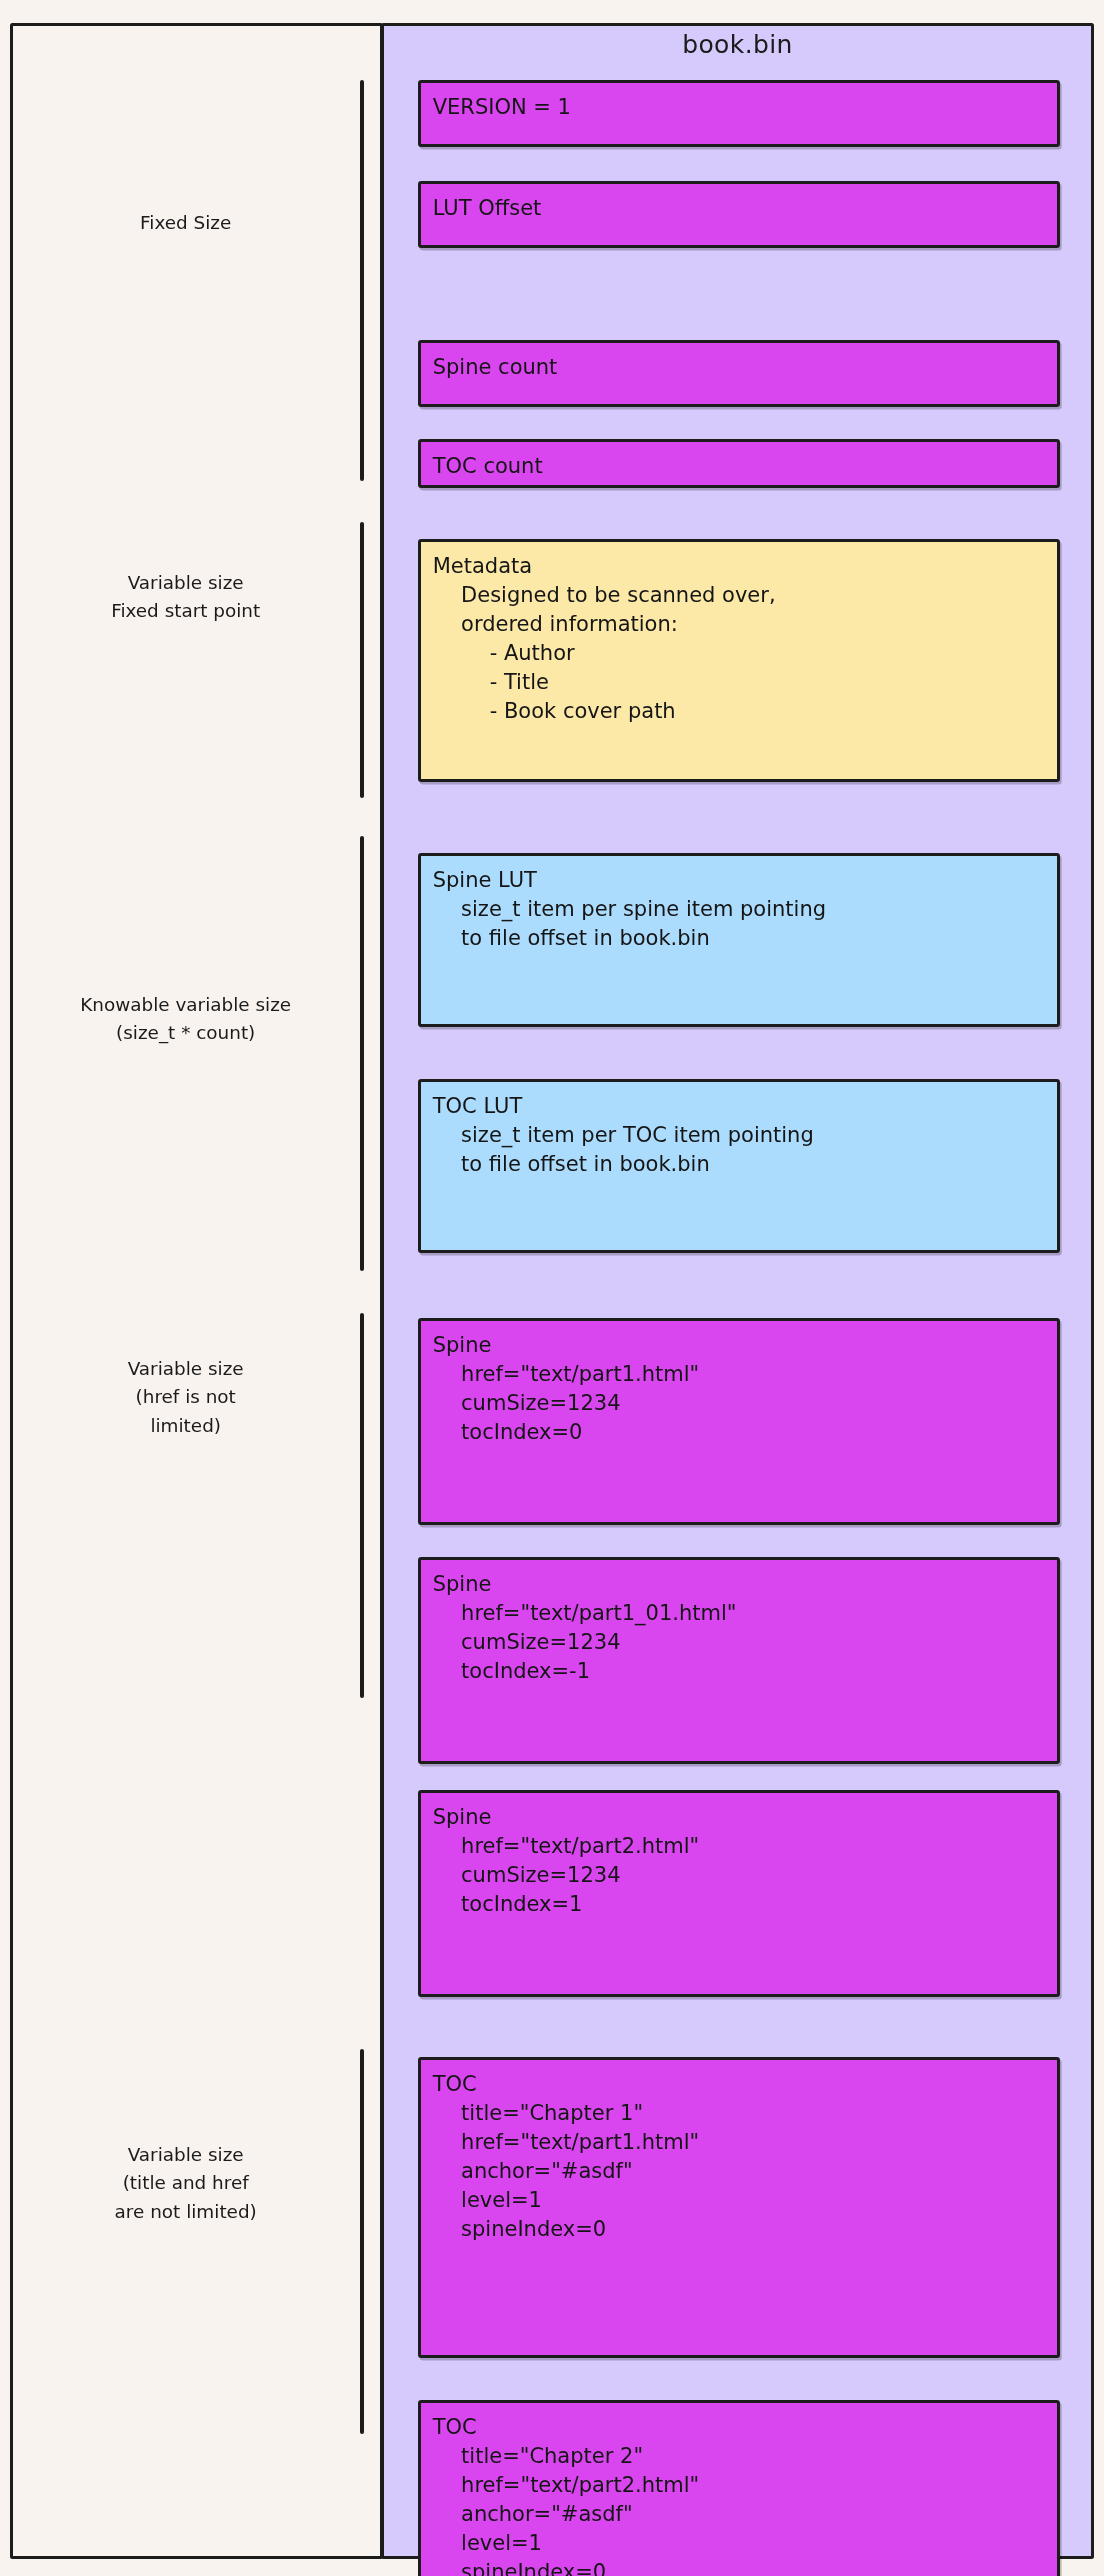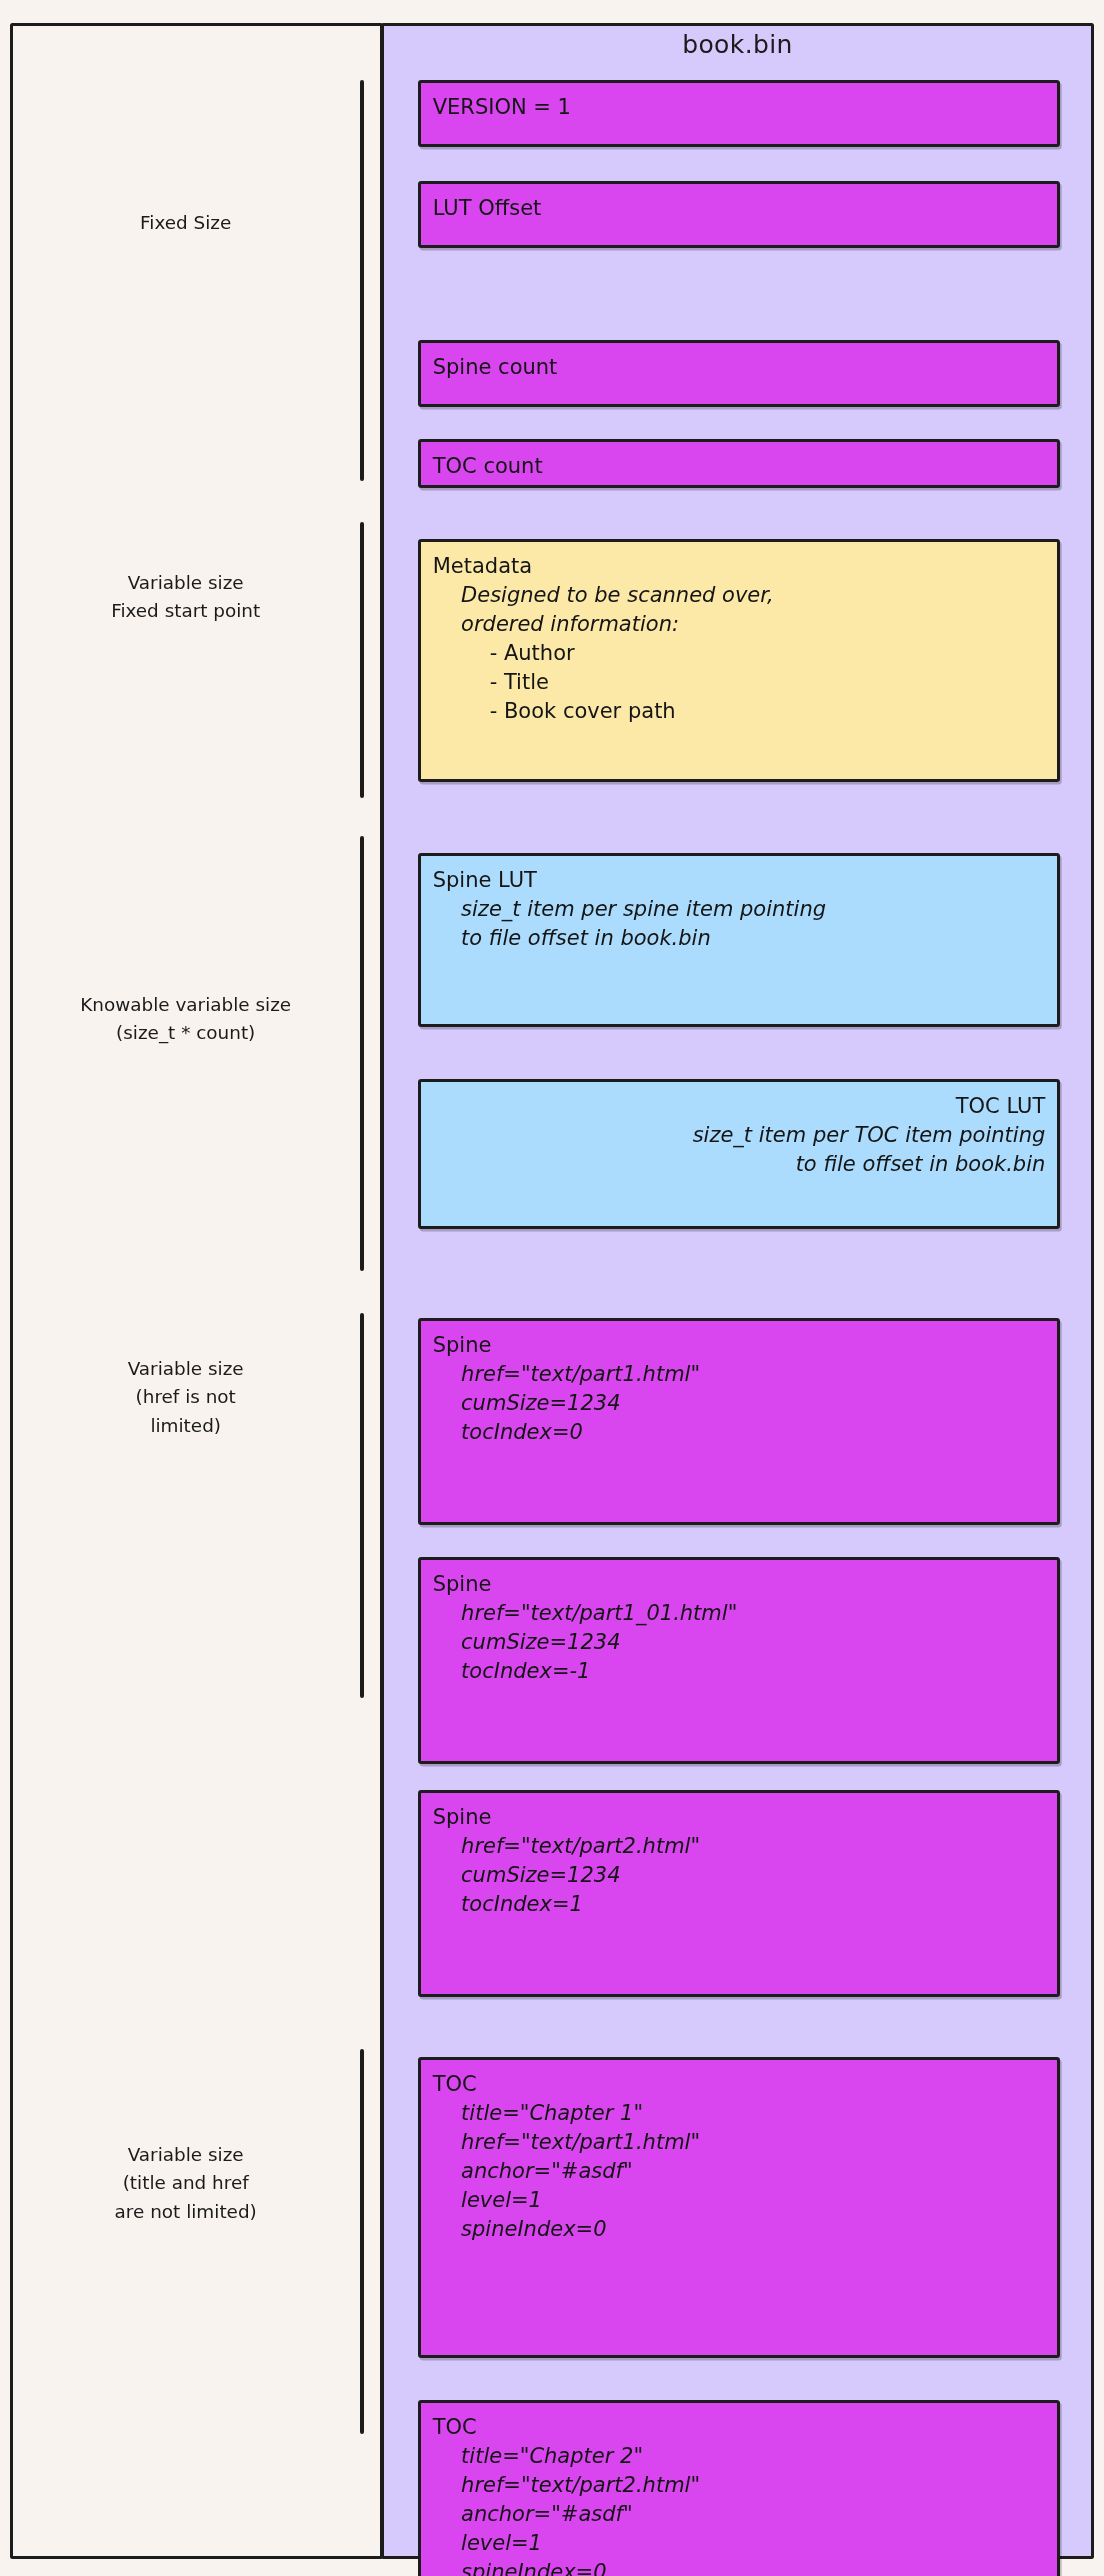--- a/index.html
+++ b/index.html
@@ -86,21 +86,21 @@
     line-height: 29px;
     color: #151515;
     white-space: pre;
     box-shadow: 1.7px 2.5px 0 rgba(0,0,0,0.22);
   }
   .green  { background: #d946ef; }
   .yellow { background: #fce9a8; }
   .blue   { background: #acdcfd; }
 
   .box .hdr { display: block; }
-  .box .ind1 { display: block; padding-left: 28.4px; font-style: italic; }
+  .box .ind1 { display: block; padding-left: 28.4px; }
   .box .ind2 { display: block; padding-left: 57px; }
 </style>
 </head>
 <body>
 
 <div id="canvas">
 
   <div class="frame-left"></div>
   <div class="frame-right"></div>
 
@@ -126,21 +126,21 @@
 (title and href
 are not limited)</div>
     </div>
   <div id="blocks">
       <div class="box green" style="top: 80px; height: 67px;"><span class="hdr">VERSION = 1</span></div>
       <div class="box green" style="top: 181px; height: 67px;"><span class="hdr">LUT Offset</span></div>
       <div class="box green" style="top: 340px; height: 67px;"><span class="hdr">Spine count</span></div>
       <div class="box green" style="top: 439px; height: 49px;"><span class="hdr">TOC count</span></div>
       <div class="box yellow" style="top: 539px; height: 243px;"><span class="hdr">Metadata</span><span class="ind1">Designed to be scanned over,</span><span class="ind1">ordered information:</span><span class="ind2">- Author</span><span class="ind2">- Title</span><span class="ind2">- Book cover path</span></div>
       <div class="box blue" style="top: 853px; height: 174px;"><span class="hdr">Spine LUT</span><span class="ind1">size_t item per spine item pointing</span><span class="ind1">to file offset in book.bin</span></div>
-      <div class="box blue" style="top: 1079px; height: 150px; text-align: right;"><span class="hdr">TOC LUT</span><span class="ind1">size_t item per TOC item pointing</span><span class="ind1">to file offset in book.bin</span></div>
+      <div class="box blue" style="top: 1079px; height: 174px;"><span class="hdr">TOC LUT</span><span class="ind1">size_t item per TOC item pointing</span><span class="ind1">to file offset in book.bin</span></div>
       <div class="box green" style="top: 1318px; height: 207px;"><span class="hdr">Spine</span><span class="ind1">href="text/part1.html"</span><span class="ind1">cumSize=1234</span><span class="ind1">tocIndex=0</span></div>
       <div class="box green" style="top: 1557px; height: 207px;"><span class="hdr">Spine</span><span class="ind1">href="text/part1_01.html"</span><span class="ind1">cumSize=1234</span><span class="ind1">tocIndex=-1</span></div>
       <div class="box green" style="top: 1790px; height: 207px;"><span class="hdr">Spine</span><span class="ind1">href="text/part2.html"</span><span class="ind1">cumSize=1234</span><span class="ind1">tocIndex=1</span></div>
       <div class="box green" style="top: 2057px; height: 301px;"><span class="hdr">TOC</span><span class="ind1">title="Chapter 1"</span><span class="ind1">href="text/part1.html"</span><span class="ind1">anchor="#asdf"</span><span class="ind1">level=1</span><span class="ind1">spineIndex=0</span></div>
       <div class="box green" style="top: 2400px; height: 301px;"><span class="hdr">TOC</span><span class="ind1">title="Chapter 2"</span><span class="ind1">href="text/part2.html"</span><span class="ind1">anchor="#asdf"</span><span class="ind1">level=1</span><span class="ind1">spineIndex=0</span></div>
     </div>
 
 </div>
 
 

